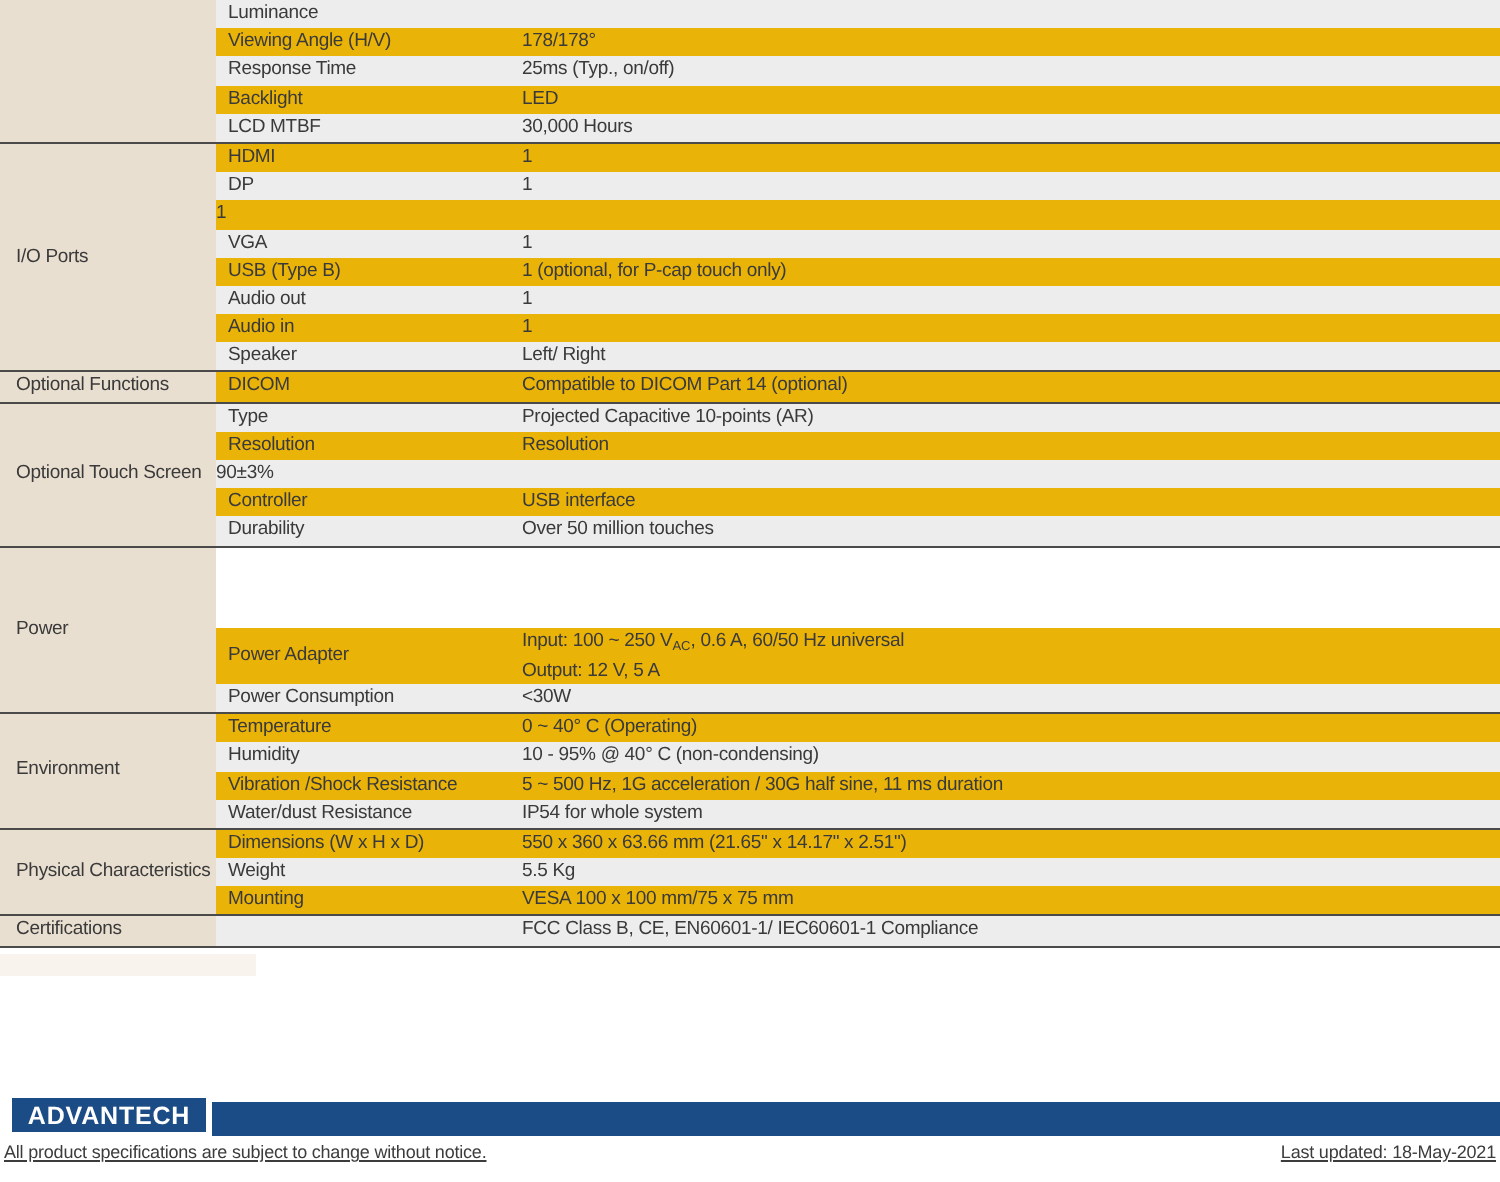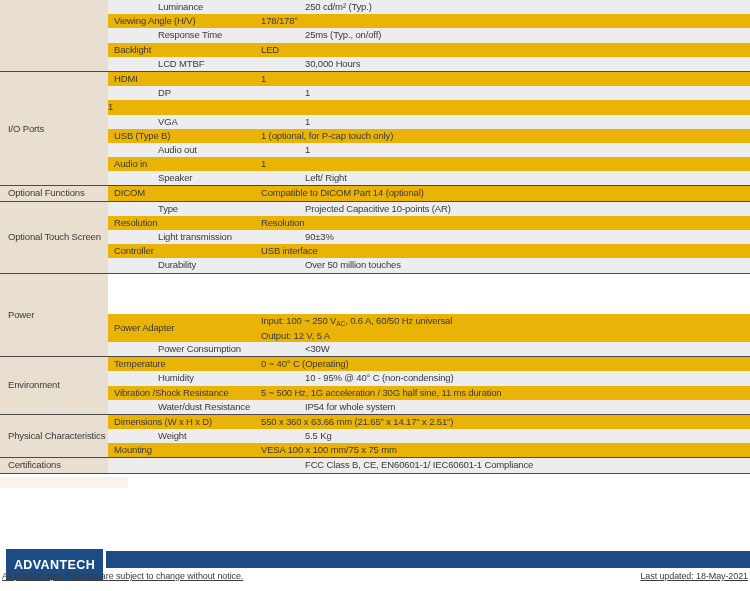--- a/index.html
+++ b/index.html
@@ -18,36 +18,36 @@
   .section { display:flex; border-bottom:1px solid var(--divider,#4a4a4a); }
   .cat {
     width:108px;
     background:var(--category-bg,#e9dfd0);
     display:flex; align-items:center;
     padding-left:8px;
     flex-shrink:0;
   }
   .rows { flex:1; display:flex; flex-direction:column; }
   .row { display:flex; height:14.2px; background:#eab308; }
-  .row.alt { background:var(--row-alt-bg,#ededed);padding-left:44px; }
+  .row.alt { background:var(--row-alt-bg,#ededed); }
   .row.tall { height:28.4px;margin-top:40px; }
   .sub { width:153px; padding-left:6px; flex-shrink:0; display:flex; align-items:center; }
   .val { flex:1; }
   .vline { line-height:14.2px; white-space:nowrap; }
   .subscript { font-size:6.5px; position:relative; top:2px; letter-spacing:0; }
   .tail {
     width:128px; height:11px; margin-top:3px;
     background:#f8f3ec;
   }
   .footer-bar {
     position:absolute; top:549px; left:6px; right:0; height:19px;
     display:flex;
   }
   .logo-box {
-    width:97px; height:31px;
+    width:97px; height:17px;
     background:var(--footer-blue,#1b4c85);
     display:flex; align-items:center; justify-content:center;
     color:#fff; font-weight:bold; font-size:12.5px; letter-spacing:0.4px;
     flex-shrink:0;
   }
   .bar-rest {
     flex:1; height:17px; margin-top:2px; margin-left:3px;
     background:var(--footer-blue,#1b4c85);
   }
   .footer-texts {
@@ -60,21 +60,20 @@
 <body style="--category-bg: #e9dfd0; --row-alt-bg: #ededed; --divider: #4a4a4a; --footer-blue: #1b4c85; --text: #3a3a3a;">
 
 <div>
 
   <div class="spec-table" id="spec-table">
       <div class="section">
         <div class="cat"></div>
         <div class="rows">
           <div class="row alt">
             <div class="sub">Luminance</div>
-            <div class="val">250 cd/m² (Typ.)</div>
           </div>
           <div class="row">
             <div class="sub">Viewing Angle (H/V)</div>
             <div class="val">178/178°</div>
           </div>
           <div class="row alt">
             <div class="sub">Response Time</div>
             <div class="val">25ms (Typ., on/off)</div>
           </div>
           <div class="row">
@@ -137,21 +136,20 @@
         <div class="rows">
           <div class="row alt">
             <div class="sub">Type</div>
             <div class="val">Projected Capacitive 10-points (AR)</div>
           </div>
           <div class="row">
             <div class="sub">Resolution</div>
             <div class="val">Resolution</div>
           </div>
           <div class="row alt">
-            <div class="sub">Light transmission</div>
             <div class="val">90±3%</div>
           </div>
           <div class="row">
             <div class="sub">Controller</div>
             <div class="val">USB interface</div>
           </div>
           <div class="row alt">
             <div class="sub">Durability</div>
             <div class="val">Over 50 million touches</div>
           </div>

